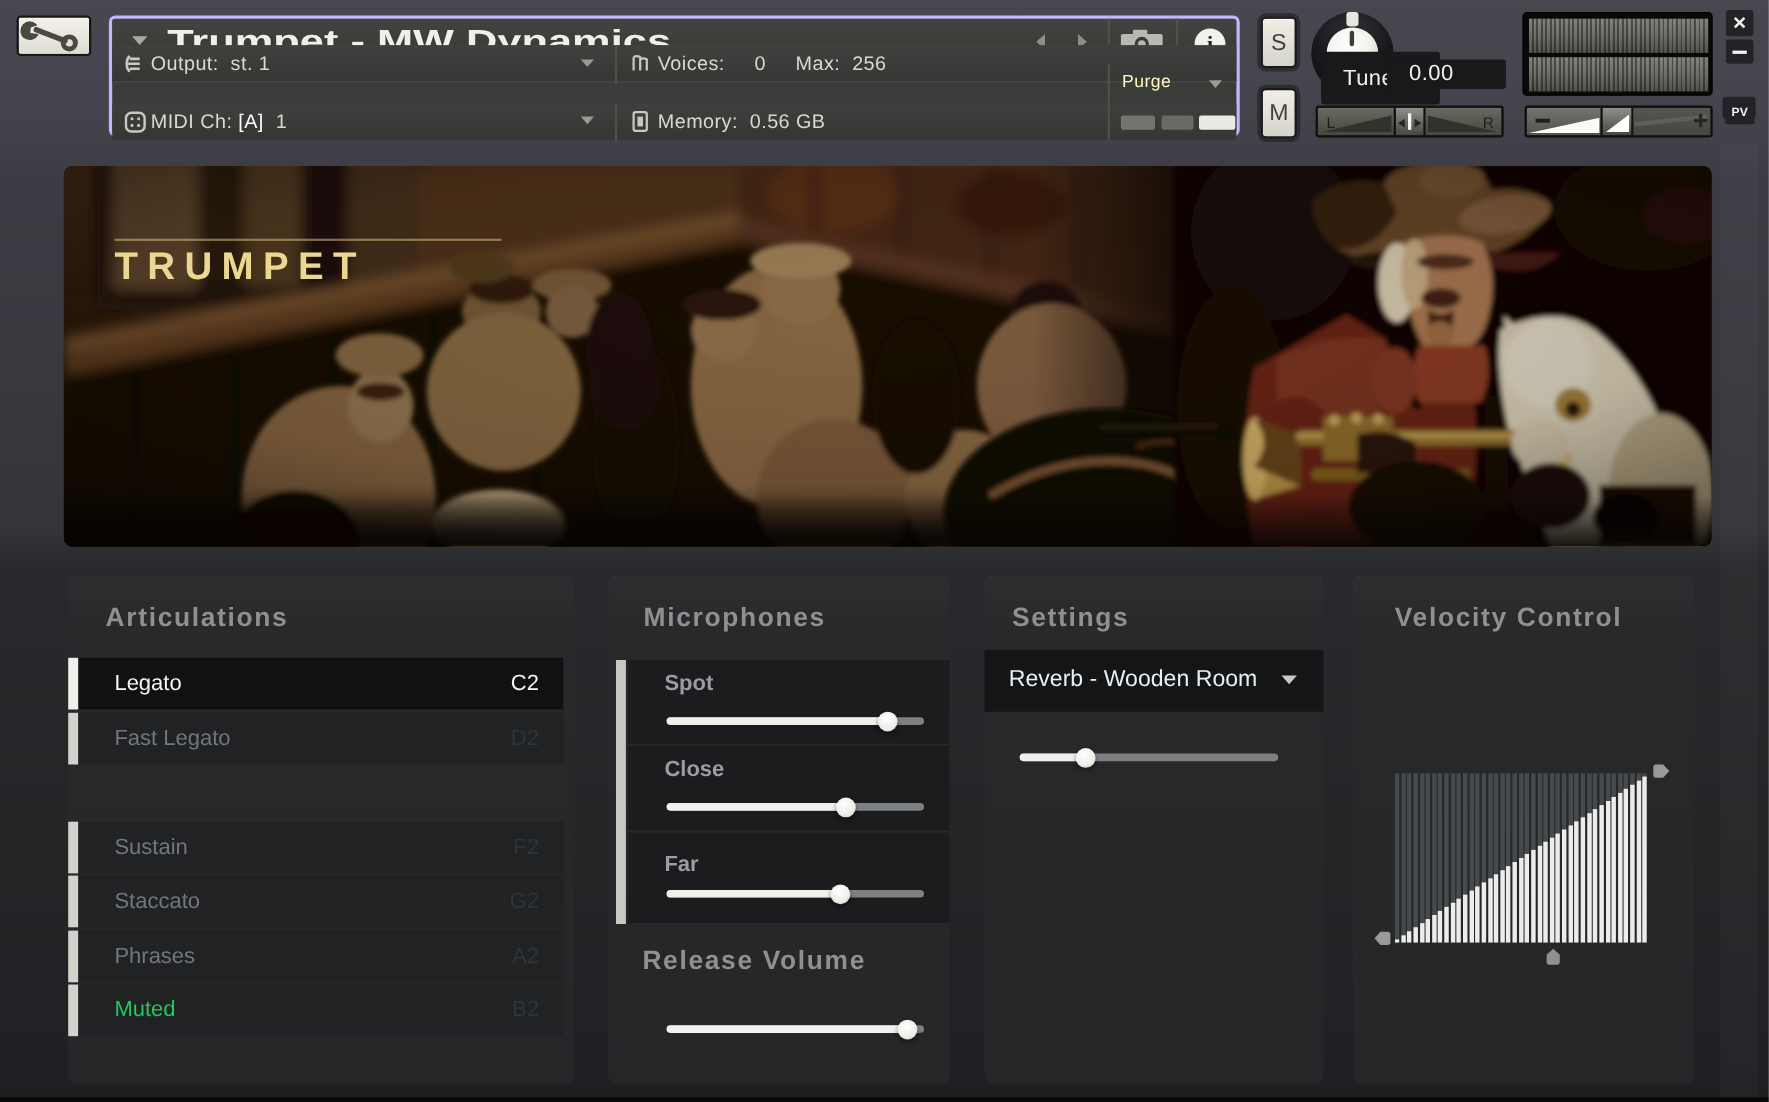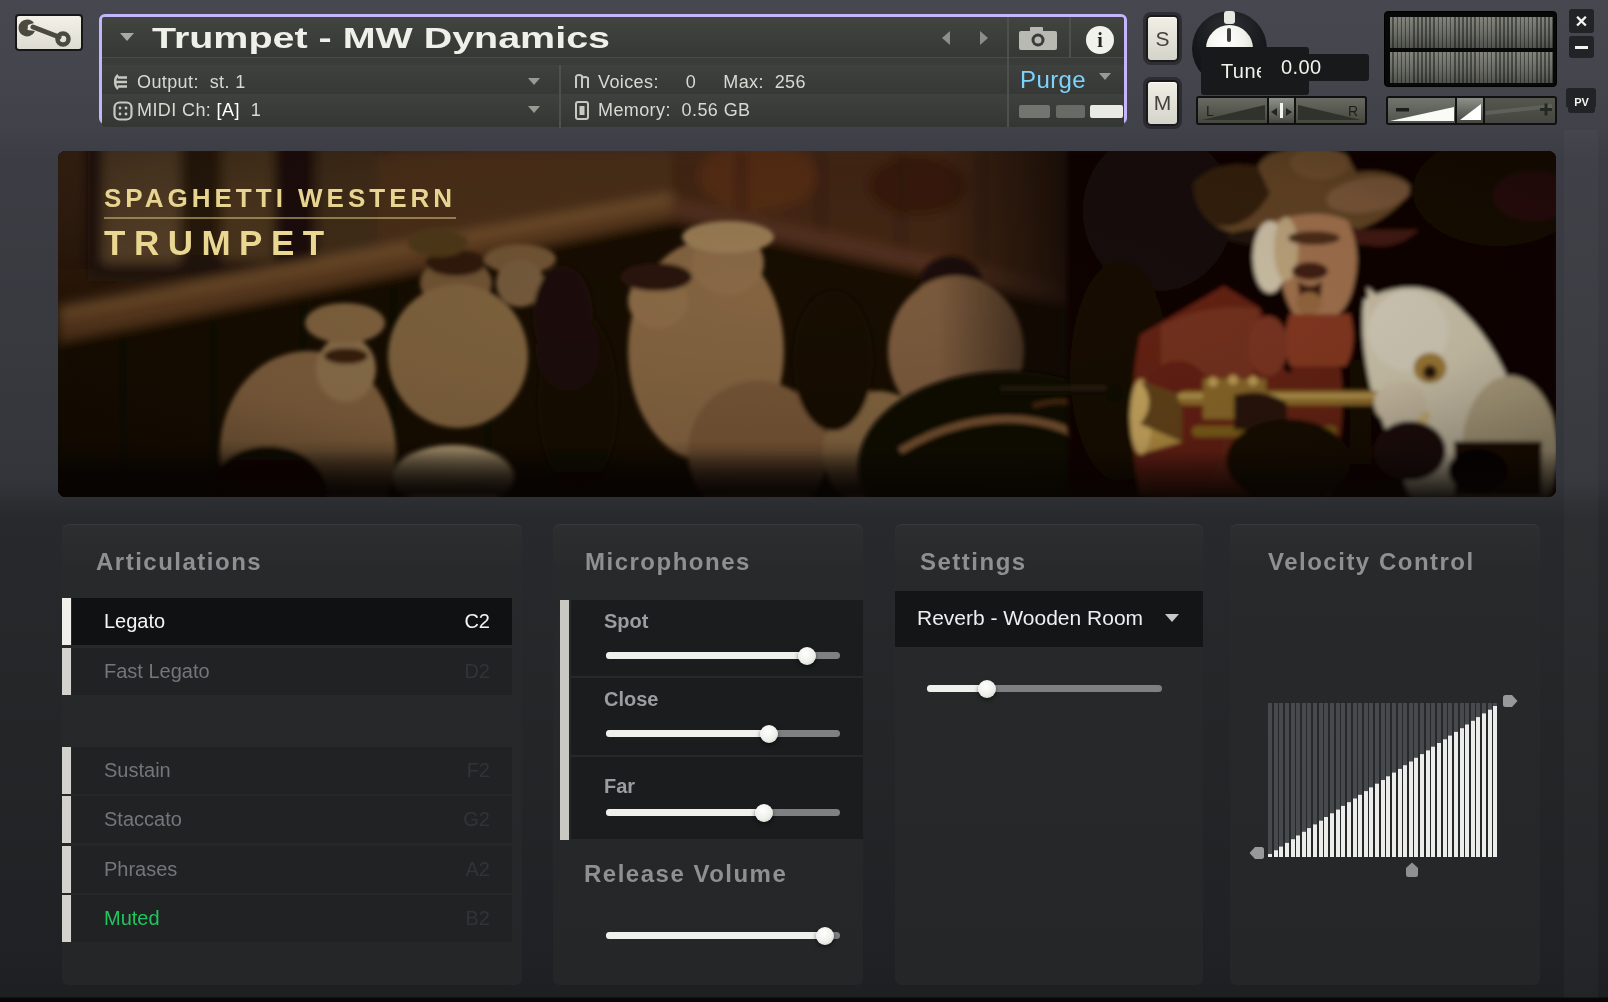--- a/index.html
+++ b/index.html
@@ -22,21 +22,21 @@
     border:2px solid #17171a; border-radius:4px;
   }
   #hblock {
     left:99px; top:14px; width:1028px; height:110px;
     background:#3a3c3a;
     border:3px solid #c4b5fd; border-radius:6px;
     box-shadow:0 1px 0 rgba(255,255,255,0.12);
   }
   .hrow { position:absolute; left:0; width:100%; }
   #titlerow { top:0; height:41px; background:linear-gradient(180deg,#424440,#363835); border-bottom:1px solid #4a4c48; border-radius:3px 3px 0 0; }
-  #outrow { top:48px; height:34px; background:linear-gradient(180deg,#3f413e,#353734); border-bottom:1px solid #4a4c48;}
+  #outrow { top:24px; height:34px; background:linear-gradient(180deg,#3f413e,#353734); border-bottom:1px solid #4a4c48;}
   #midirow { top:77px; height:33px; background:linear-gradient(180deg,#3f413e,#343633); border-radius:0 0 3px 3px;}
   .htext { color:#d9d9d3; font-size:18px; letter-spacing:0.4px; }
   .title { color:#f0f0ea; font-size:29px; font-weight:bold; letter-spacing:0px; transform:scaleX(1.36); transform-origin:0 50%; white-space:nowrap; }
   .tri-d { width:0; height:0; border-left:7px solid transparent; border-right:7px solid transparent; border-top:8px solid #a9a9a4; }
   .tri-d.sm { border-left-width:6px; border-right-width:6px; border-top-width:7px; border-top-color:#9a9a95;}
   .vsep { position:absolute; top:0; width:1.5px; background:#4e504c; }
 
   
   .smbtn {
     left:1146px; width:33px; background:linear-gradient(180deg,#f1efe5,#d5d4ca);
@@ -160,21 +160,21 @@
     <div class="vsep" style="left:457px; height:34px;"></div>
 
     <svg class="abs" style="left:472px; top:7px;" width="16" height="19" viewBox="0 0 16 19">
       <rect x="2" y="1" width="12" height="17" rx="2" fill="none" stroke="#c9c9c3" stroke-width="2"></rect>
       <rect x="5.5" y="5" width="5" height="9" fill="#c9c9c3"></rect>
     </svg>
     <div class="abs htext" style="left:496px; top:6px;">Memory:&nbsp; 0.56 GB</div>
   </div>
 
   <div class="vsep" style="left:905px; top:41px; height:69px;"></div>
-  <div class="abs htext" style="left:918px; top:49px; font-size:24px; color:#7dd3fc;">Purge</div>
+  <div class="abs htext" style="left:918px; top:49px; font-size:16px; color:#fef9c3;">Purge</div>
   <div class="abs tri-d sm" style="left:997px; top:56px;"></div>
   <div class="abs" style="left:917px; top:88px; width:31px; height:13px; background:#72756f; border-radius:2px;"></div>
   <div class="abs" style="left:954px; top:88px; width:29px; height:13px; background:#676a65; border-radius:2px;"></div>
   <div class="abs" style="left:988px; top:88px; width:33px; height:13px; background:#eaeae4; border-radius:2px;"></div>
 </div>
 
 <div class="abs smbtn" style="top:15px; height:47px;">S</div>
 <div class="abs smbtn" style="top:80px; height:46px;">M</div>
 
 <div class="abs" id="knobbez"></div>
@@ -421,21 +421,20 @@
       <rect x="942" y="236" width="118" height="2" rx="1" fill="#3a2c1c"></rect>
       <circle cx="1056" cy="242" r="9" fill="#0b0806"></circle>
 
       <path d="M1396 290 l88 0 l0 56 l-88 0z" fill="#1a0c06"></path>
       <ellipse cx="1420" cy="320" rx="30" ry="22" fill="#5e24166"></ellipse>
     </g>
     <rect width="1498" height="346" fill="url(#vign)"></rect>
     <rect x="0" y="300" width="1498" height="46" fill="url(#fadebot)"></rect>
     <rect width="1498" height="346" fill="#1e1208" opacity="0.12"></rect>
   </svg>
-  <div class="abs" id="art-title">SPAGHETTI WESTERN</div>
   <div class="abs" id="art-line"></div>
   <div class="abs" id="art-title2">TRUMPET</div>
 </div>
 
 <div class="abs panel" id="p1" style="left:62px; width:460px;">
   <div class="ptitle" style="left:34px; top:24px;">Articulations</div>
 <div class="artrow" style="top: 74px; background: rgb(15, 17, 19);">
       <div class="artbar" style="background:#f0efe9"></div>
       <div class="artname" style="color:#f4f4f2">Legato</div>
       <div class="artnote" style="color:#f4f4f2">C2</div>

